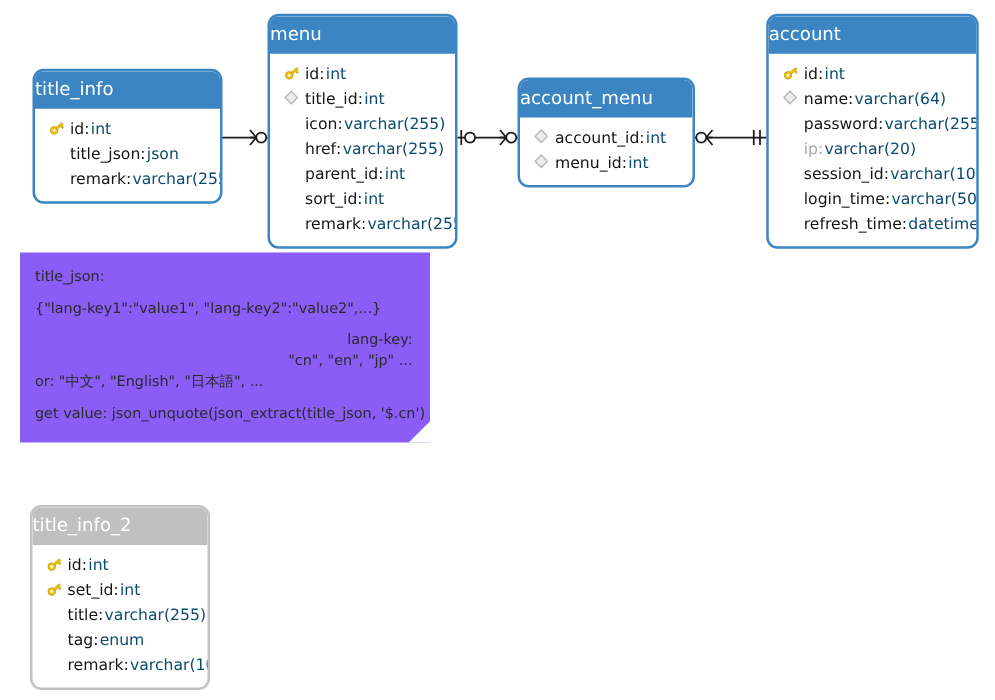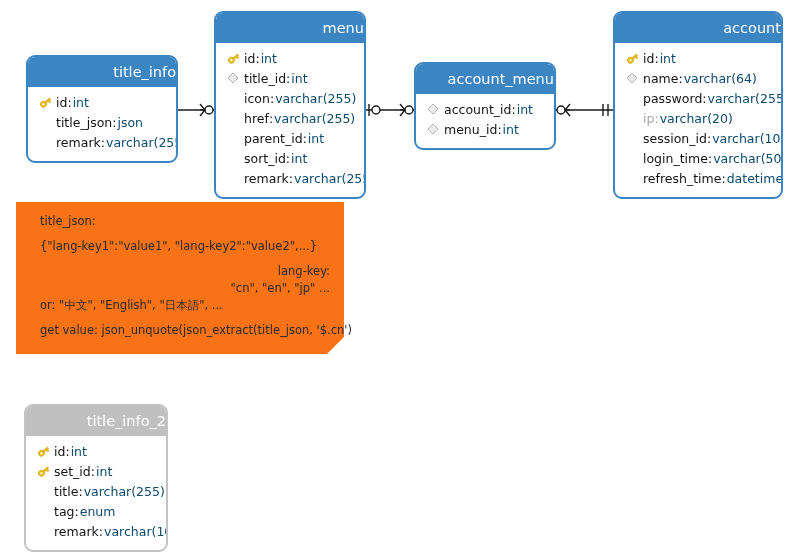--- a/index.html
+++ b/index.html
@@ -33,21 +33,21 @@
   .entity.blue {
     border: 2px solid #3b85c3;
   }
   .entity.gray {
     border: 2px solid #c2c2c2;
   }
 
   .entity-header {
     height: 30px;
     line-height: 30px;
-    text-align: right;
+    text-align: left;
     font-size: 14.5px;
     color: #ffffff;
   }
   .entity.blue > .entity-header {
     background: #3b85c3;
   }
   .entity.gray > .entity-header {
     background: #c0c0c0;
     color: #ffffff;
   }
@@ -88,22 +88,22 @@
     color: #141414;
   }
   .field.nullable-name .colon {
     color: #a8a8a8;
   }
 
   
   .note {
     position: absolute;
     box-sizing: border-box;
-    background: #f97316;
-    padding: 12px 14px 10px 24px;
+    background: #8b5cf6;
+    padding: 12px 14px 10px 12px;
   }
   .note-line {
     font-size: 11.5px;
     color: #2a2a2a;
     white-space: nowrap;
     line-height: 14px;
   }
   .note-line.gap {
     margin-bottom: 11px;
   }

